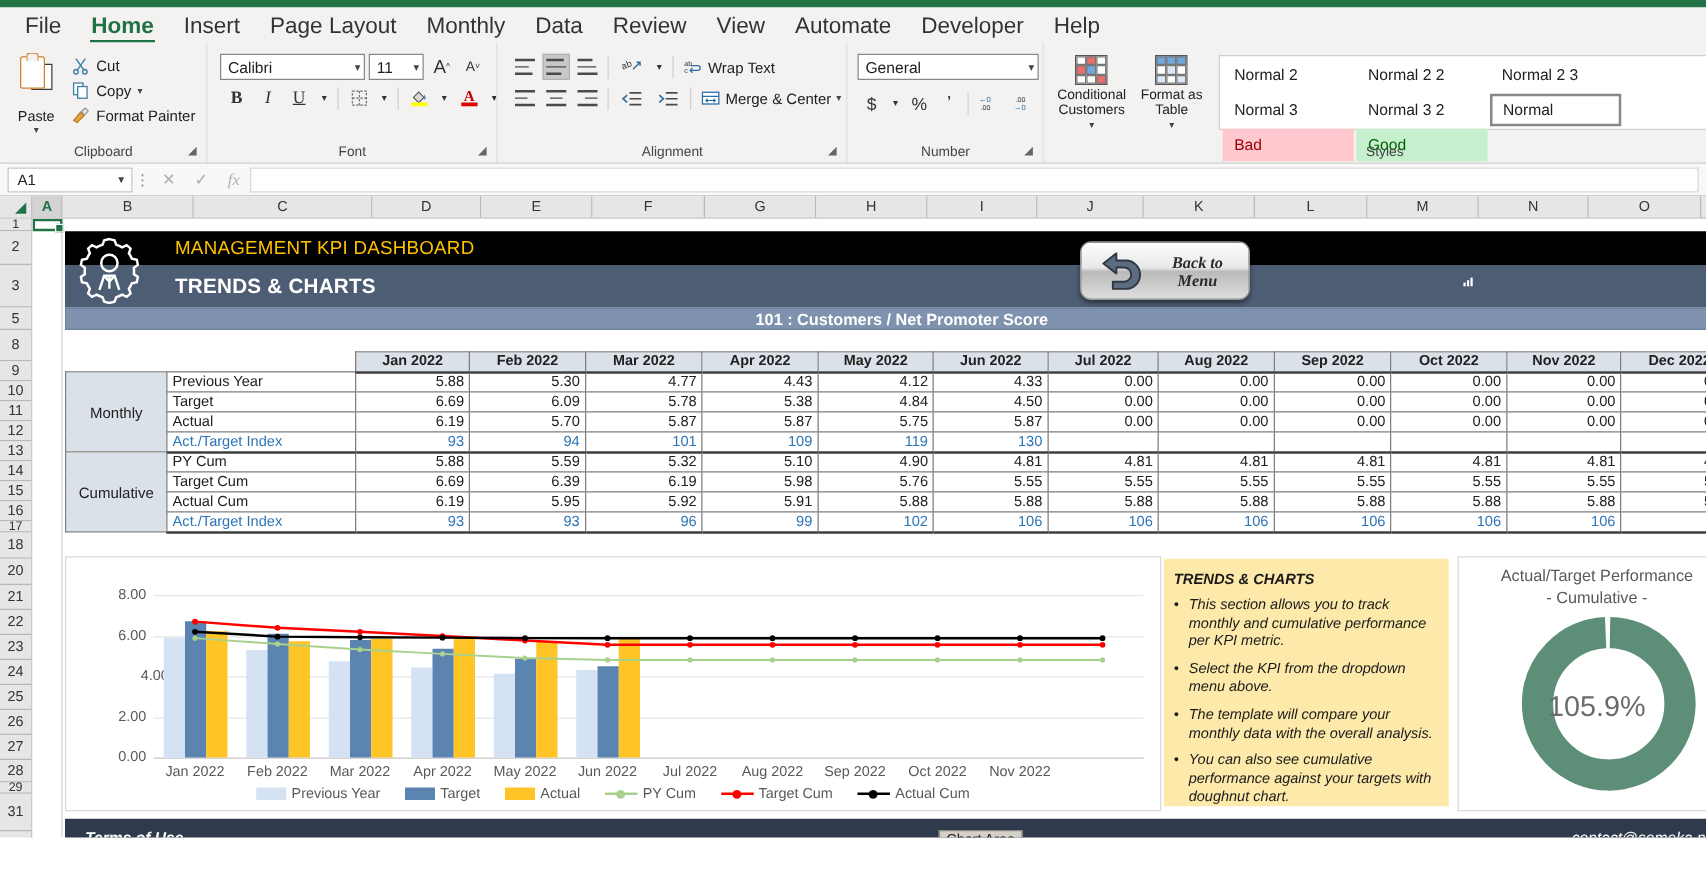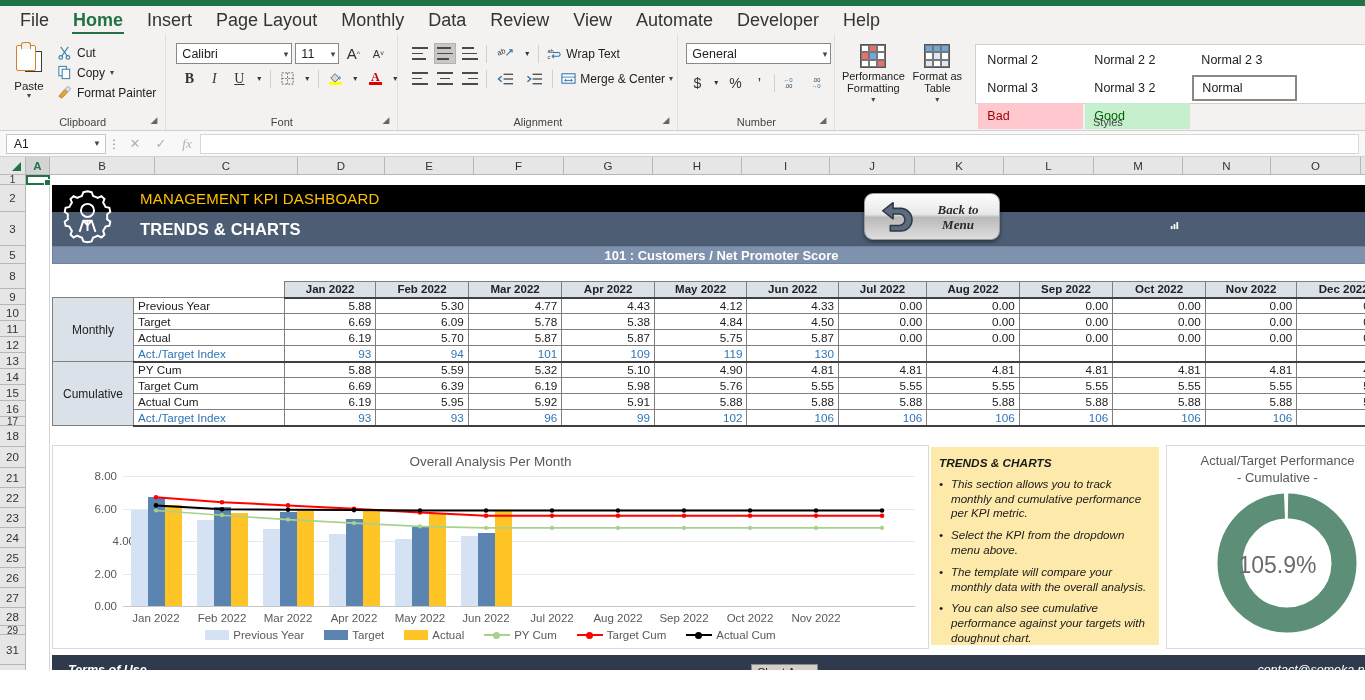--- a/index.html
+++ b/index.html
@@ -58,21 +58,21 @@
   }
   .paste-icon .board {
     position: absolute; left: 2px; top: 2px; width: 20px; height: 26px;
     border: 1.6px solid #d0812b; border-radius: 2px; background: #fff;
   }
   .paste-icon .clip {
     position: absolute; left: 7px; top: -1px; width: 10px; height: 7px;
     border: 1.6px solid #d0812b; border-bottom: none; border-radius: 3px 3px 0 0;
     background: #f3f2f1;
   }
-  .paste-label { font-size: 11.5px; margin-top: 5px; text-align: center; }
+  .paste-label { font-size: 11.5px; margin-top: 13px; text-align: center; }
   .paste-caret { font-size: 8px; color: #444; margin-top: -1px; }
   .clip-items { display: flex; flex-direction: column; gap: 3px; padding-top: 5px; }
   .clip-item {
     display: flex; align-items: center; gap: 5px; font-size: 12px; padding: 1px 4px;
     cursor: default; white-space: nowrap;
   }
   .ci-ico { width: 15px; height: 15px; display: inline-block; position: relative; }
 
   
   .fontgrp-rows { display: flex; flex-direction: column; gap: 4px; padding-top: 4px; }
@@ -583,21 +583,21 @@
                 <div style="background:#e8706a"></div>
                 <div style="background:#fff"></div>
               <div style="background:#e8706a"></div>
                 <div style="background:#6fa8dc"></div>
                 <div style="background:#fff"></div>
               <div style="background:#fff"></div>
                 <div style="background:#fff"></div>
                 <div style="background:#e8706a"></div>
             </span>
           </span>
-          <span style="margin-top:2px;">Performance Formatting</span>
+          <span style="margin-top:2px;">Conditional Customers</span>
           <span style="font-size:8px;color:#444;">▾</span>
         </div>
         <div class="style-big">
           <span>
             <span class="fat-grid">
               <div style="background:#6fa8dc"></div>
                 <div style="background:#6fa8dc"></div>
                 <div style="background:#6fa8dc"></div>
               <div style="background:#fff"></div>
                 <div style="background:#dbe8f7"></div>
@@ -892,21 +892,20 @@
           <td class="idx">106</td>
           <td class="idx">106</td>
           <td class="idx">106</td>
           <td class="idx">106</td>
           <td class="idx">106</td>
         </tr>
       </tbody>
     </table>
 
     <div class="panel" style="left:26px; top:270px; width:877px; height:204px;">
-      <div class="chart-title">Overall Analysis Per Month</div>
 
       <div class="gridline" style="left:70px; width:792px; top:30px;"></div>
       <div class="gridline" style="left:70px; width:792px; top:62.5px;"></div>
       <div class="gridline" style="left:70px; width:792px; top:95px;"></div>
       <div class="gridline" style="left:70px; width:792px; top:127.5px;"></div>
       <div class="gridline" style="left:70px; width:792px; top:160px; background:#c8c8c8;"></div>
 
       <div class="axis-lbl" style="left:30px; top:24px; width:34px; text-align:right;">8.00</div>
       <div class="axis-lbl" style="left:30px; top:56.5px; width:34px; text-align:right;">6.00</div>
       <div class="axis-lbl" style="left:48px; top:89px; width:34px; text-align:right;">4.00</div>

